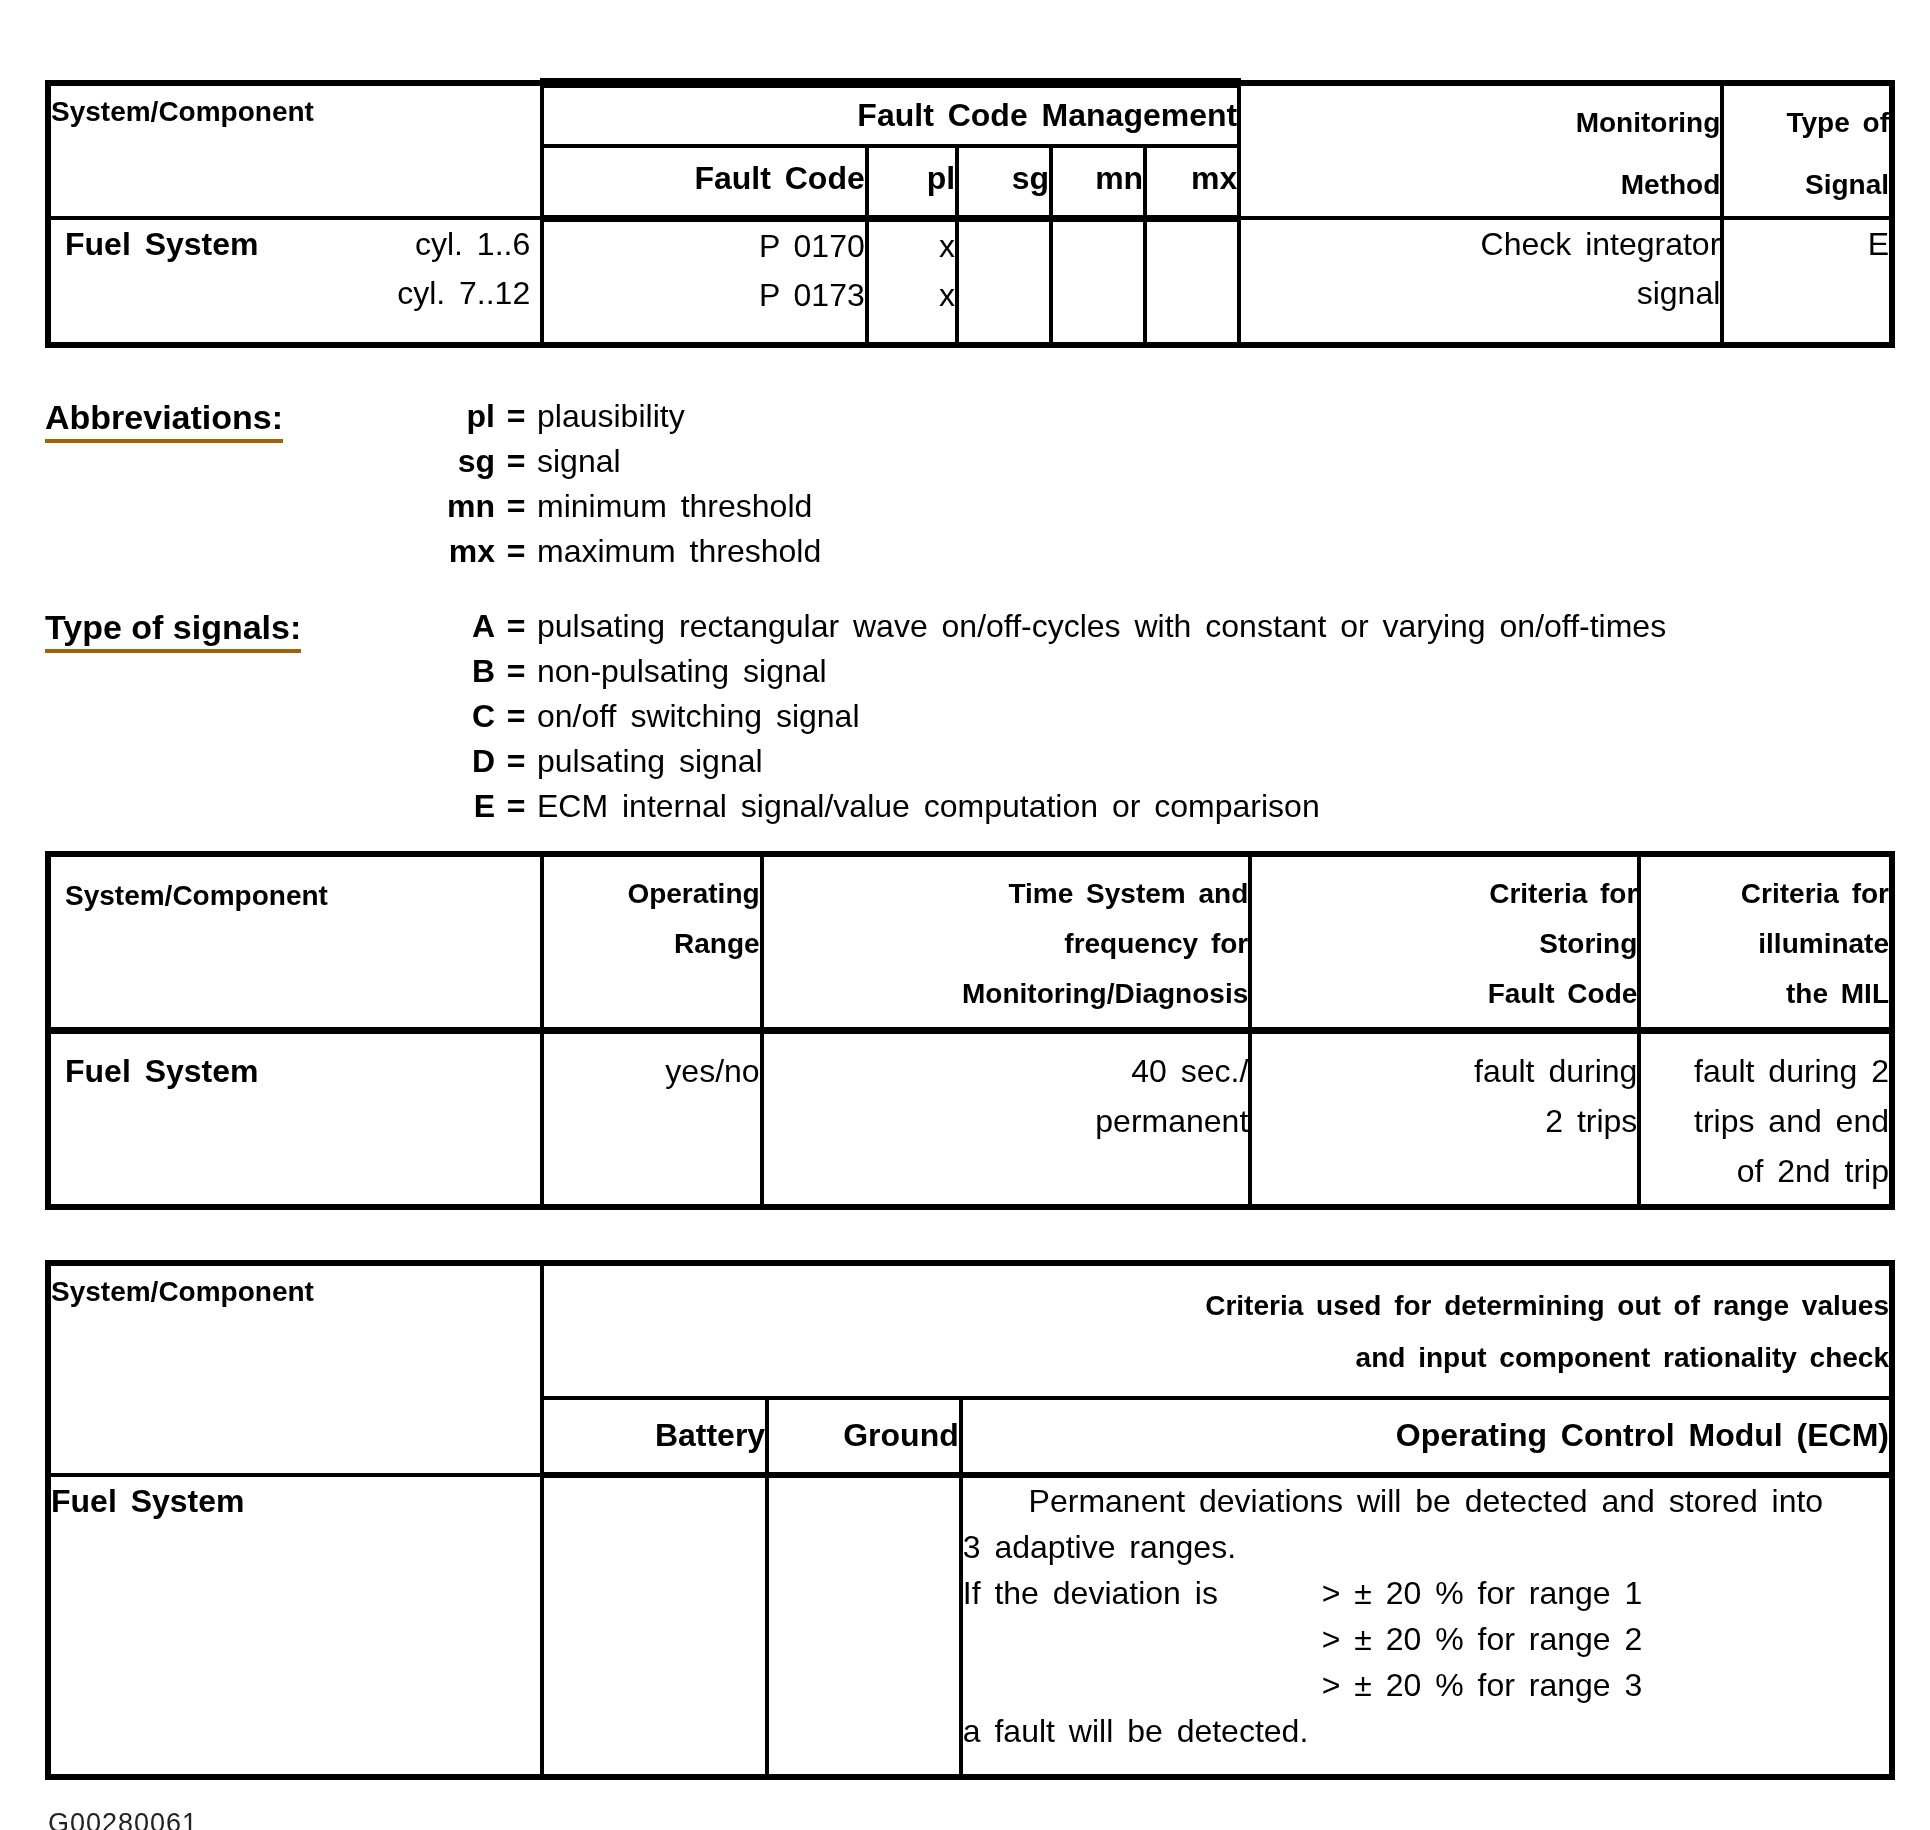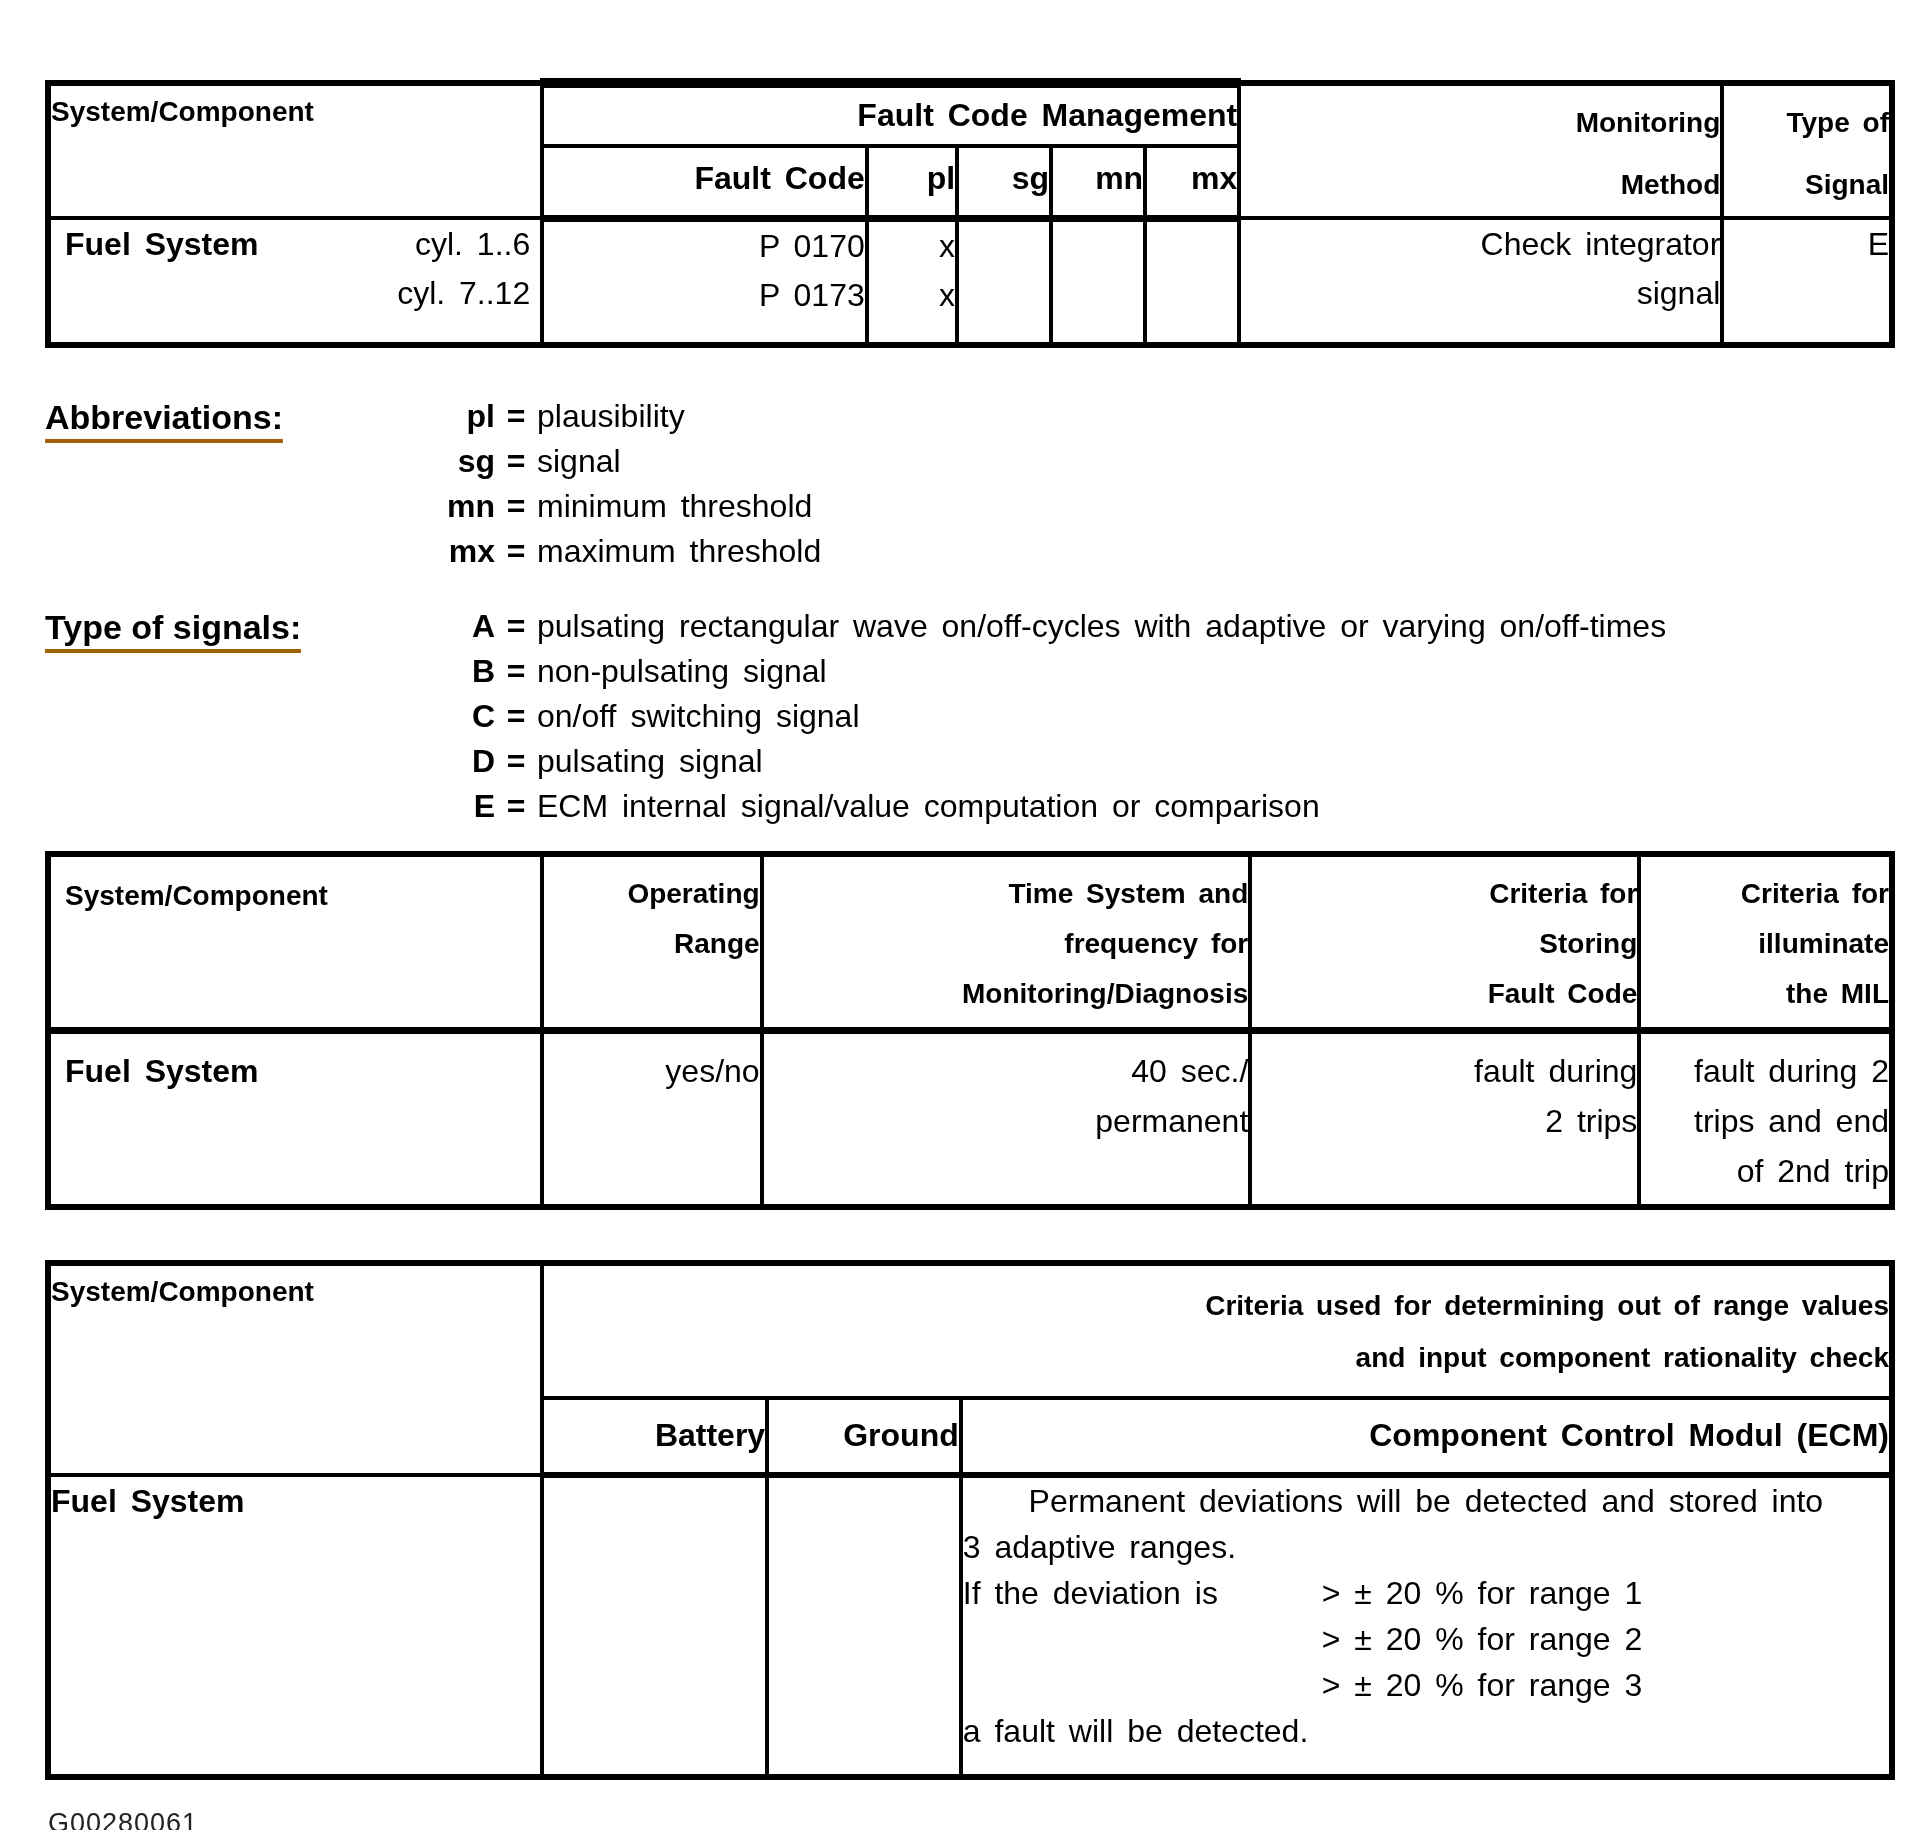--- a/index.html
+++ b/index.html
@@ -168,21 +168,21 @@
       <span class="def-eq">=</span>
       <span class="def-text">maximum threshold</span>
     </div>
   </div>
 
   <div class="defs defs-sig">
     <span class="sec-title">Type of signals:</span>
     <div class="def-line">
       <span class="def-code">A</span>
       <span class="def-eq">=</span>
-      <span class="def-text">pulsating rectangular wave on/off-cycles with adaptive or varying on/off-times</span>
+      <span class="def-text">pulsating rectangular wave on/off-cycles with constant or varying on/off-times</span>
     </div>
     <div class="def-line">
       <span class="def-code">B</span>
       <span class="def-eq">=</span>
       <span class="def-text">non-pulsating signal</span>
     </div>
     <div class="def-line">
       <span class="def-code">C</span>
       <span class="def-eq">=</span>
       <span class="def-text">on/off switching signal</span>
@@ -269,21 +269,21 @@
         <span class="hd">System/Component</span>
       </td>
       <td colspan="3" class="ctr criteria-hdr">
         <div class="hd">Criteria used for determining out of range values</div>
         <div class="hd">and input component rationality check</div>
       </td>
     </tr>
     <tr class="row-hdr2">
       <td class="ctr hd">Battery</td>
       <td class="ctr hd">Ground</td>
-      <td class="ctr hd">Component Control Modul (ECM)</td>
+      <td class="ctr hd">Operating Control Modul (ECM)</td>
     </tr>
     <tr class="row-body">
       <td class="padL">
         <span class="b">Fuel System</span>
       </td>
       <td></td>
       <td></td>
       <td class="ecm-cell">
         <div class="ecm-line nowrap">Permanent deviations will be detected and stored into</div>
         <div class="ecm-line">3 adaptive ranges.</div>

